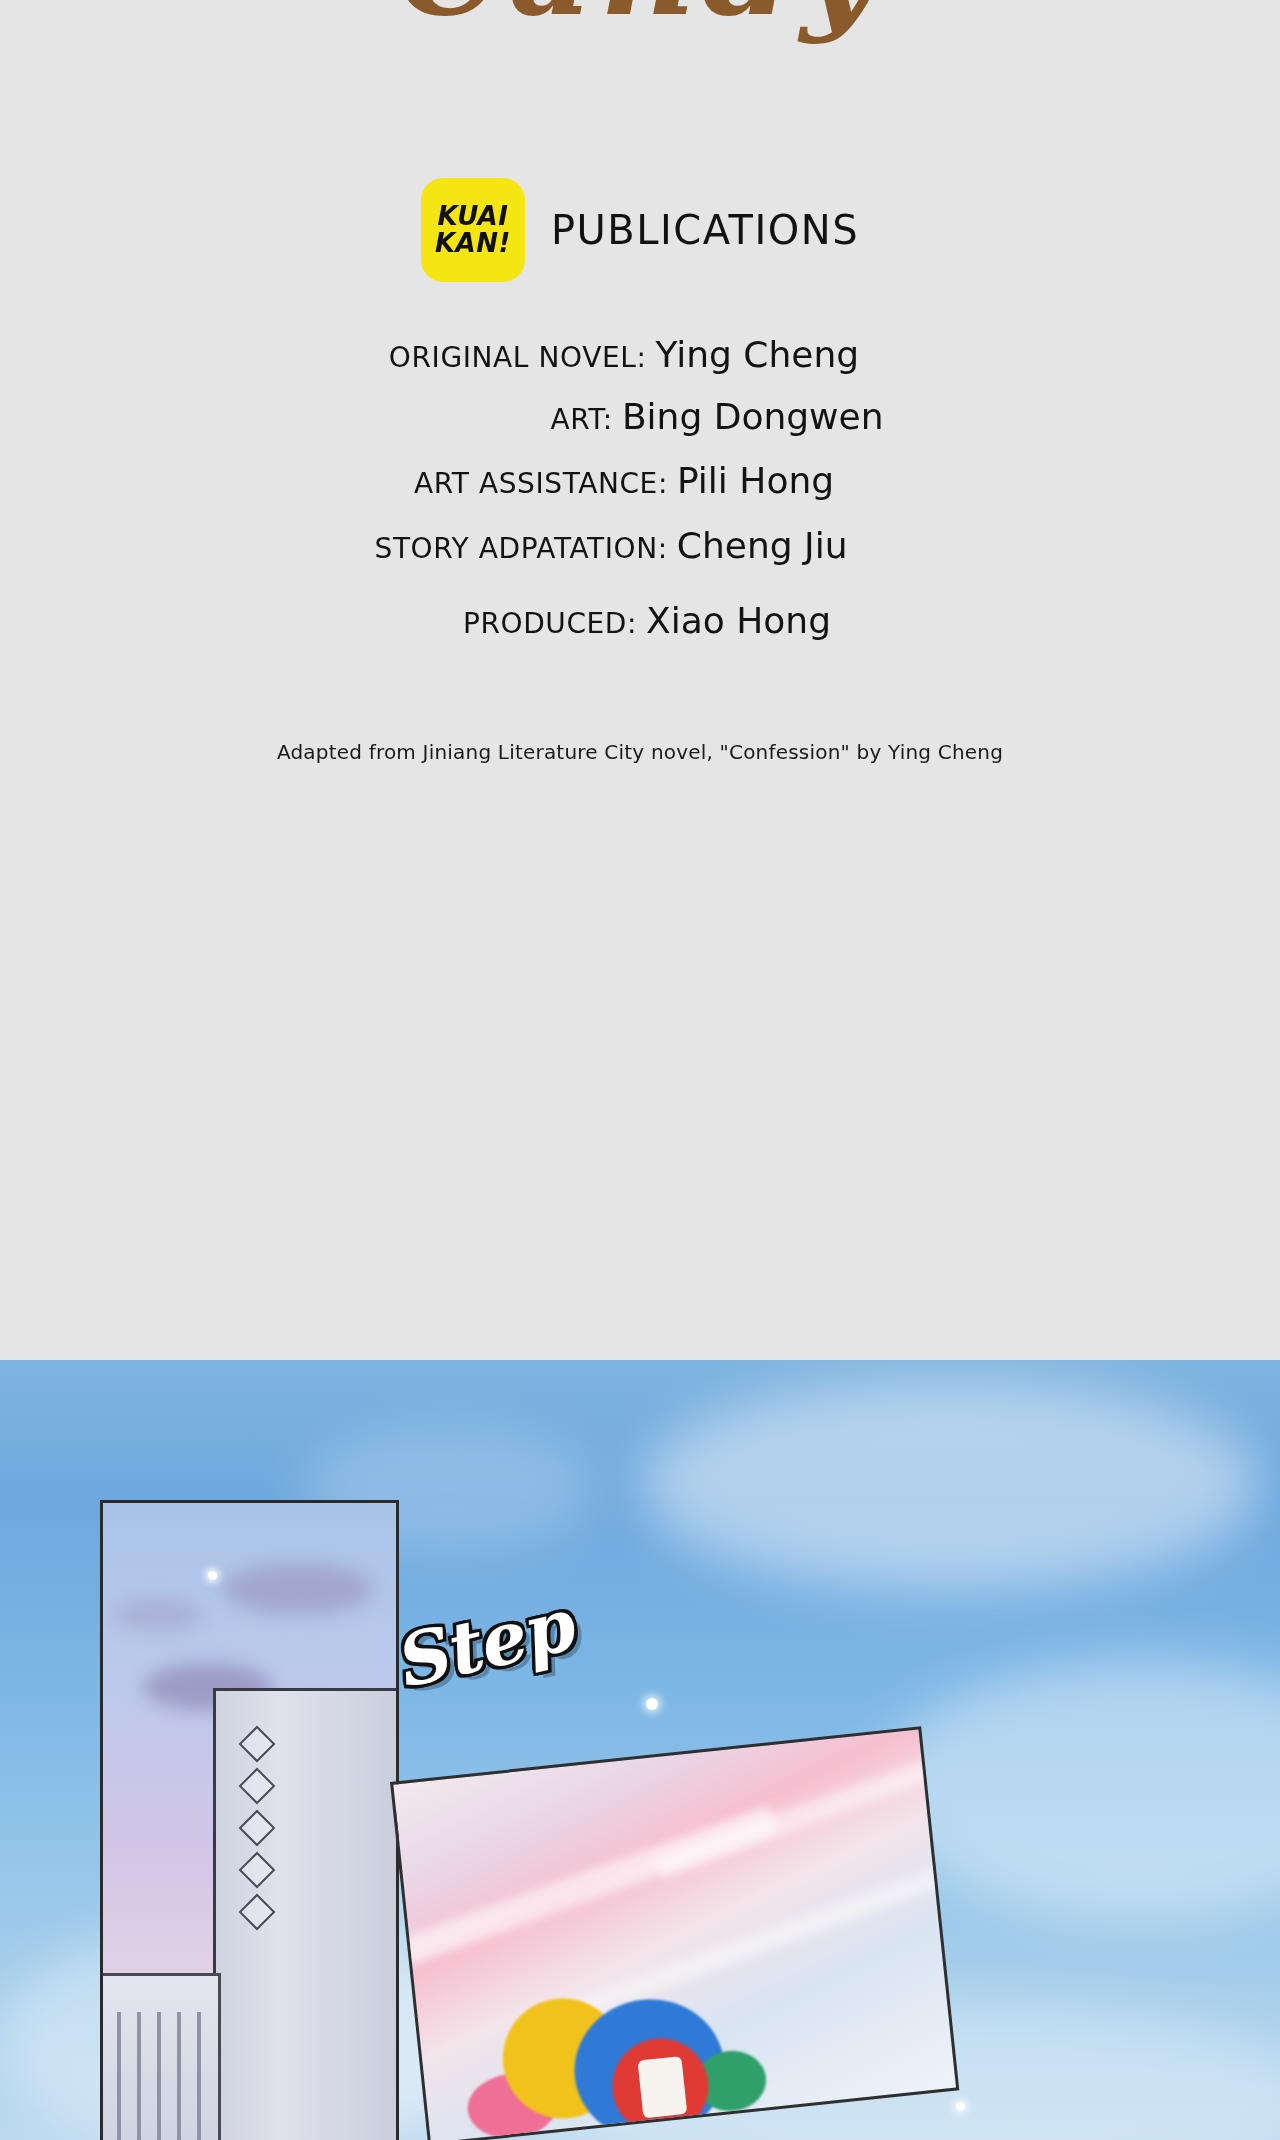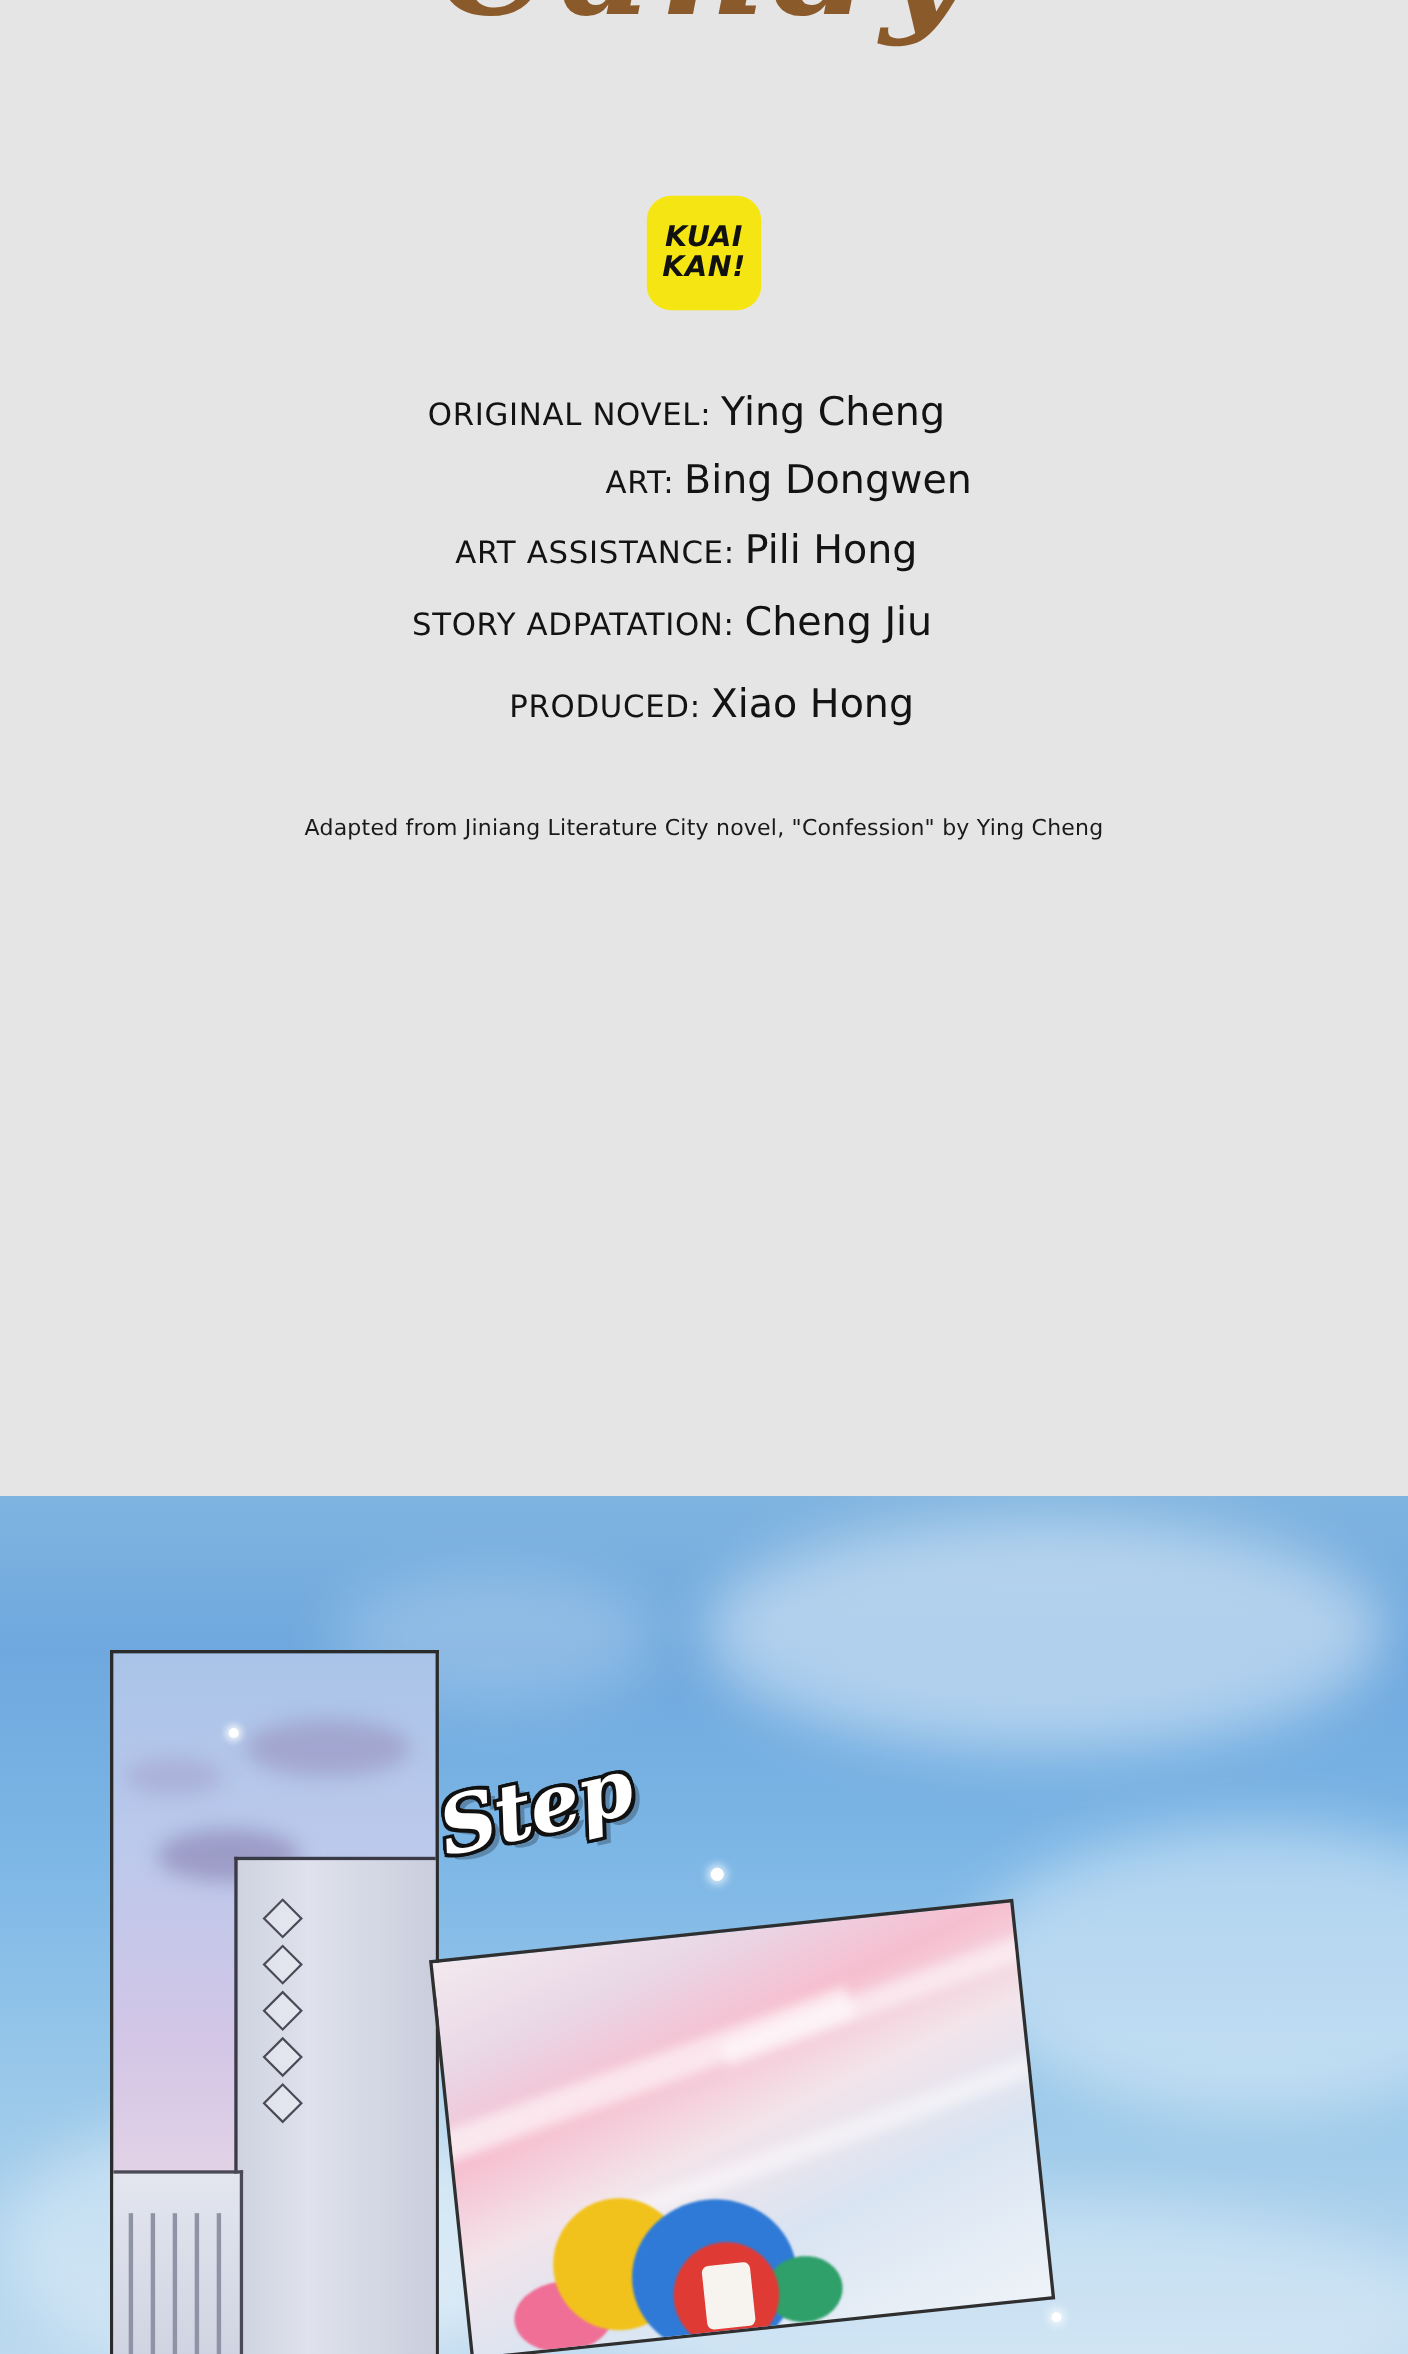--- a/index.html
+++ b/index.html
@@ -84,21 +84,20 @@
     letter-spacing: 1.5px;
     color: #121212;
   }
 
   
   .credits-list {
     position: absolute;
     left: 0;
     top: 334px;
     width: 1280px;
-    margin-top: 20px;
   }
   .credit-line {
     display: flex;
     justify-content: center;
     align-items: baseline;
     white-space: nowrap;
   }
   .credit-line .role {
     font-family: "DejaVu Sans", sans-serif;
     font-size: 28px;
@@ -290,20 +289,21 @@
 
   <div class="title-remnant">
     <span>Candy</span>
   </div>
 
   <div class="logo-row">
     <div class="logo-badge">
       <div class="l1">KUAI</div>
       <div class="l2">KAN!</div>
     </div>
+    <div class="publisher-word">PUBLICATIONS</div>
   </div>
 
   <div class="credits-list">
     <div class="credit-line cl0">
       <span class="role">ORIGINAL NOVEL:</span>
       <span class="name">Ying Cheng</span>
     </div>
     <div class="credit-line cl1">
       <span class="role">ART:</span>
       <span class="name">Bing Dongwen</span>

